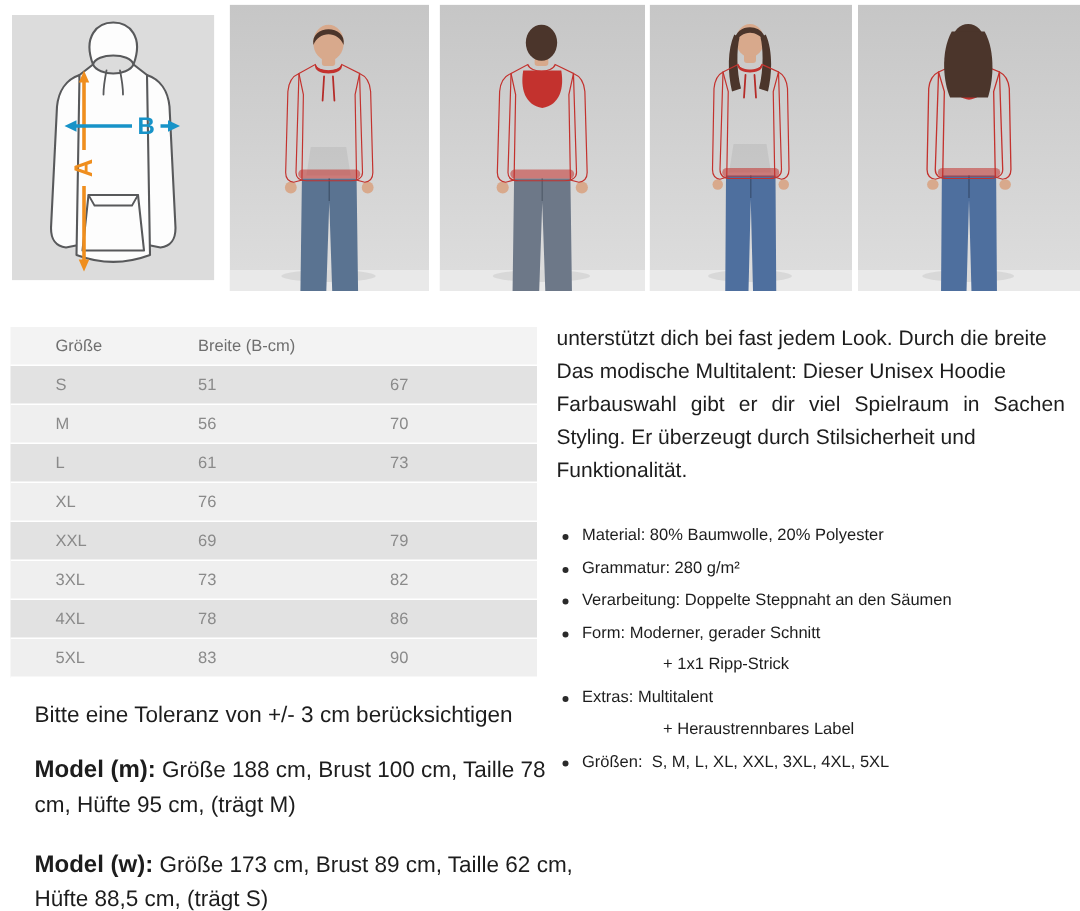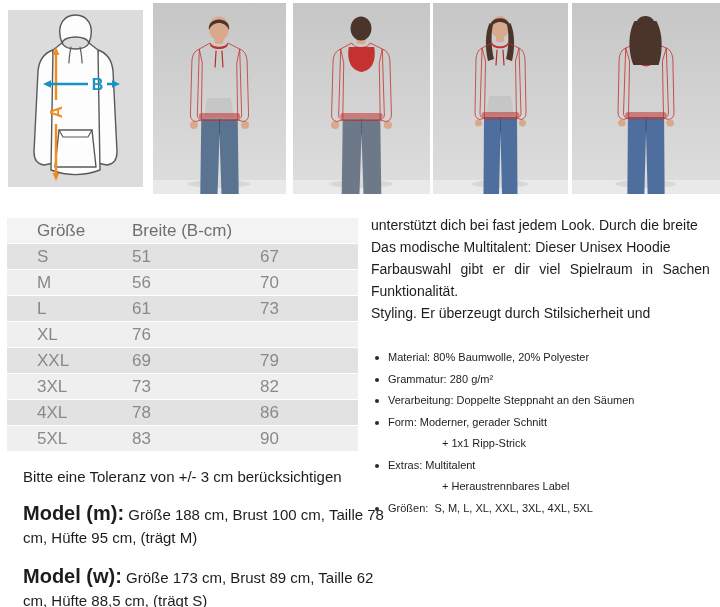--- a/index.html
+++ b/index.html
@@ -36,21 +36,21 @@
   .outline-line{fill:none;stroke:#58595b;stroke-width:1.2;stroke-linecap:round;}
   .arrow-a{stroke:var(--arrow-orange);stroke-width:2.4;}
   .arrow-a-fill{fill:var(--arrow-orange);}
   .arrow-b{stroke:var(--arrow-blue);stroke-width:2.4;}
   .arrow-b-fill{fill:var(--arrow-blue);}
   .dim-label{font-family:"Liberation Sans",sans-serif;font-weight:bold;}
   .seam{stroke:var(--hoodie-red-dark);stroke-width:0.8;fill:none;}
   .string{stroke:var(--hoodie-string);stroke-width:1.2;fill:none;stroke-linecap:round;}
 
   
-  .size-table{position:absolute;left:7px;top:218px;width:351px;font-size:17px;}
+  .size-table{position:absolute;left:7px;top:218px;width:351px;font-size:11px;}
   .trow{display:grid;grid-template-columns:95px 128px 128px;height:26px;
     align-items:center;border-bottom:1px solid #fff;}
   .trow>div{padding-left:30px;white-space:nowrap;}
   .trow.head{background:var(--header-bg);color:var(--table-header-text);}
   .trow.dark{background:var(--row-dark);color:var(--table-text);}
   .trow.light{background:var(--row-light);color:var(--table-text);}
 
   
   .desc-intro{position:absolute;left:371px;top:214px;width:346px;font-size:14px;
     line-height:22px;color:var(--body-text);}
@@ -63,21 +63,21 @@
     border-radius:50%;background:#2a2a2a;}
   .bullet-text{white-space:pre-wrap;}
   .bullet-sub{padding-left:54px;white-space:pre-wrap;}
 
   
   .note{position:absolute;left:23px;color:var(--body-text);font-size:15px;}
   .note-tolerance{top:468px;width:360px;}
   .note-block{width:368px;line-height:23px;}
   .note-model-m{top:502px;}
   .note-model-w{top:565px;}
-  .note-label{font-weight:bold;font-size:20px;}
+  .note-label{font-weight:bold;font-size:16px;}
 </style>
 </head>
 <body>
 
 <div class="page">
 
   <svg width="0" height="0" style="position:absolute" aria-hidden="true">
     <defs>
       <linearGradient id="bgGrad" x1="0" y1="0" x2="0" y2="1">
         <stop offset="0" stop-color="#c6c6c6"></stop>
@@ -242,22 +242,22 @@
       <div>5XL</div>
       <div>83</div>
       <div>90</div>
     </div>
   </div>
 
   <div class="desc-intro">
     <div class="iline">unterstützt dich bei fast jedem Look. Durch die breite</div>
     <div class="iline">Das modische Multitalent: Dieser Unisex Hoodie</div>
     <div class="iline stretch">Farbauswahl gibt er dir viel Spielraum in Sachen</div>
+    <div class="iline">Styling. Er überzeugt durch Stilsicherheit und</div>
     <div class="iline">Funktionalität.</div>
-    <div class="iline">Styling. Er überzeugt durch Stilsicherheit und</div>
   </div>
 
   <ul class="bullet-list">
     <li class="bullet-row">
       <span class="bullet-dot"></span>
       <span class="bullet-text">Material: 80% Baumwolle, 20% Polyester</span>
     </li>
     <li class="bullet-row">
       <span class="bullet-dot"></span>
       <span class="bullet-text">Grammatur: 280 g/m²</span>

